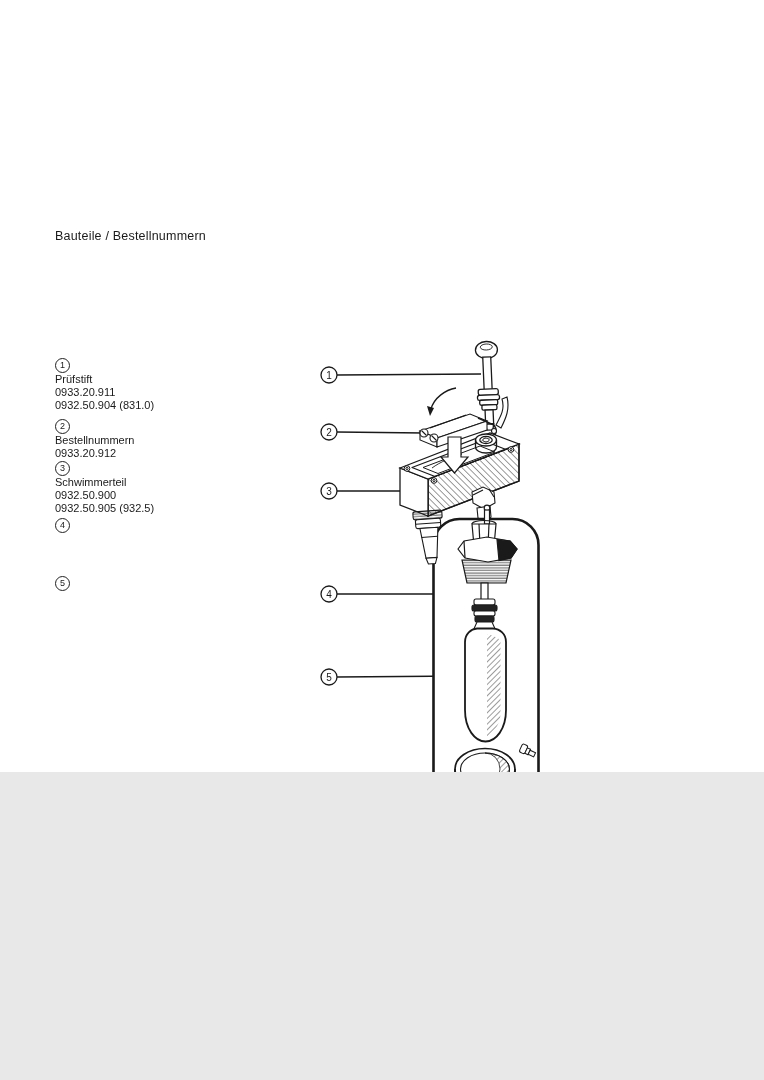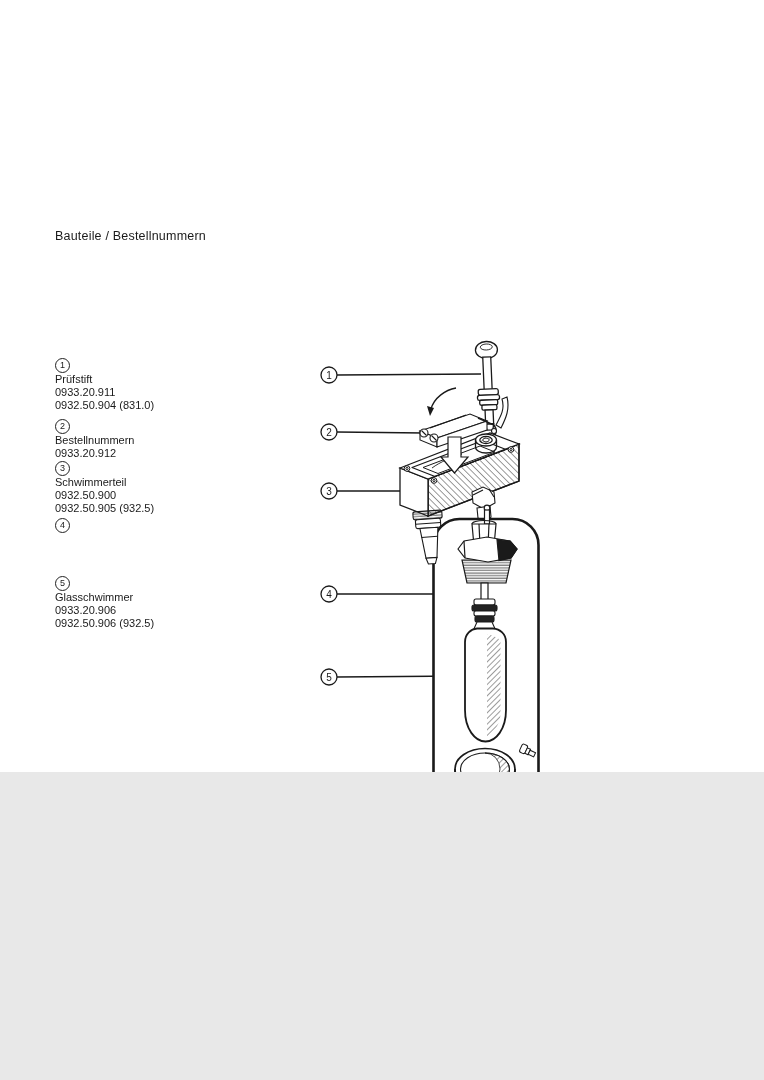--- a/index.html
+++ b/index.html
@@ -45,25 +45,20 @@
       <div>0932.50.905 (932.5)</div>
     </div>
   </div>
 
   <div class="part" style="top:518px">
     <span class="badge">4</span>
   </div>
 
   <div class="part" style="top:576px">
     <span class="badge">5</span>
-    <div class="plines">
-      <div>Glasschwimmer</div>
-      <div>0933.20.906</div>
-      <div>0932.50.906 (932.5)</div>
-    </div>
   </div>
 
   <svg width="764" height="1080" viewBox="0 0 764 1080">
     <defs>
       <pattern id="hA" width="4.5" height="4.5" patternUnits="userSpaceOnUse" patternTransform="rotate(-45)">
         <line x1="0" y1="0" x2="0" y2="4.5" stroke="#222" stroke-width="0.9"></line>
       </pattern>
       <pattern id="hB" width="4" height="4" patternUnits="userSpaceOnUse" patternTransform="rotate(45)">
         <line x1="0" y1="0" x2="0" y2="4" stroke="#222" stroke-width="0.9"></line>
       </pattern>

